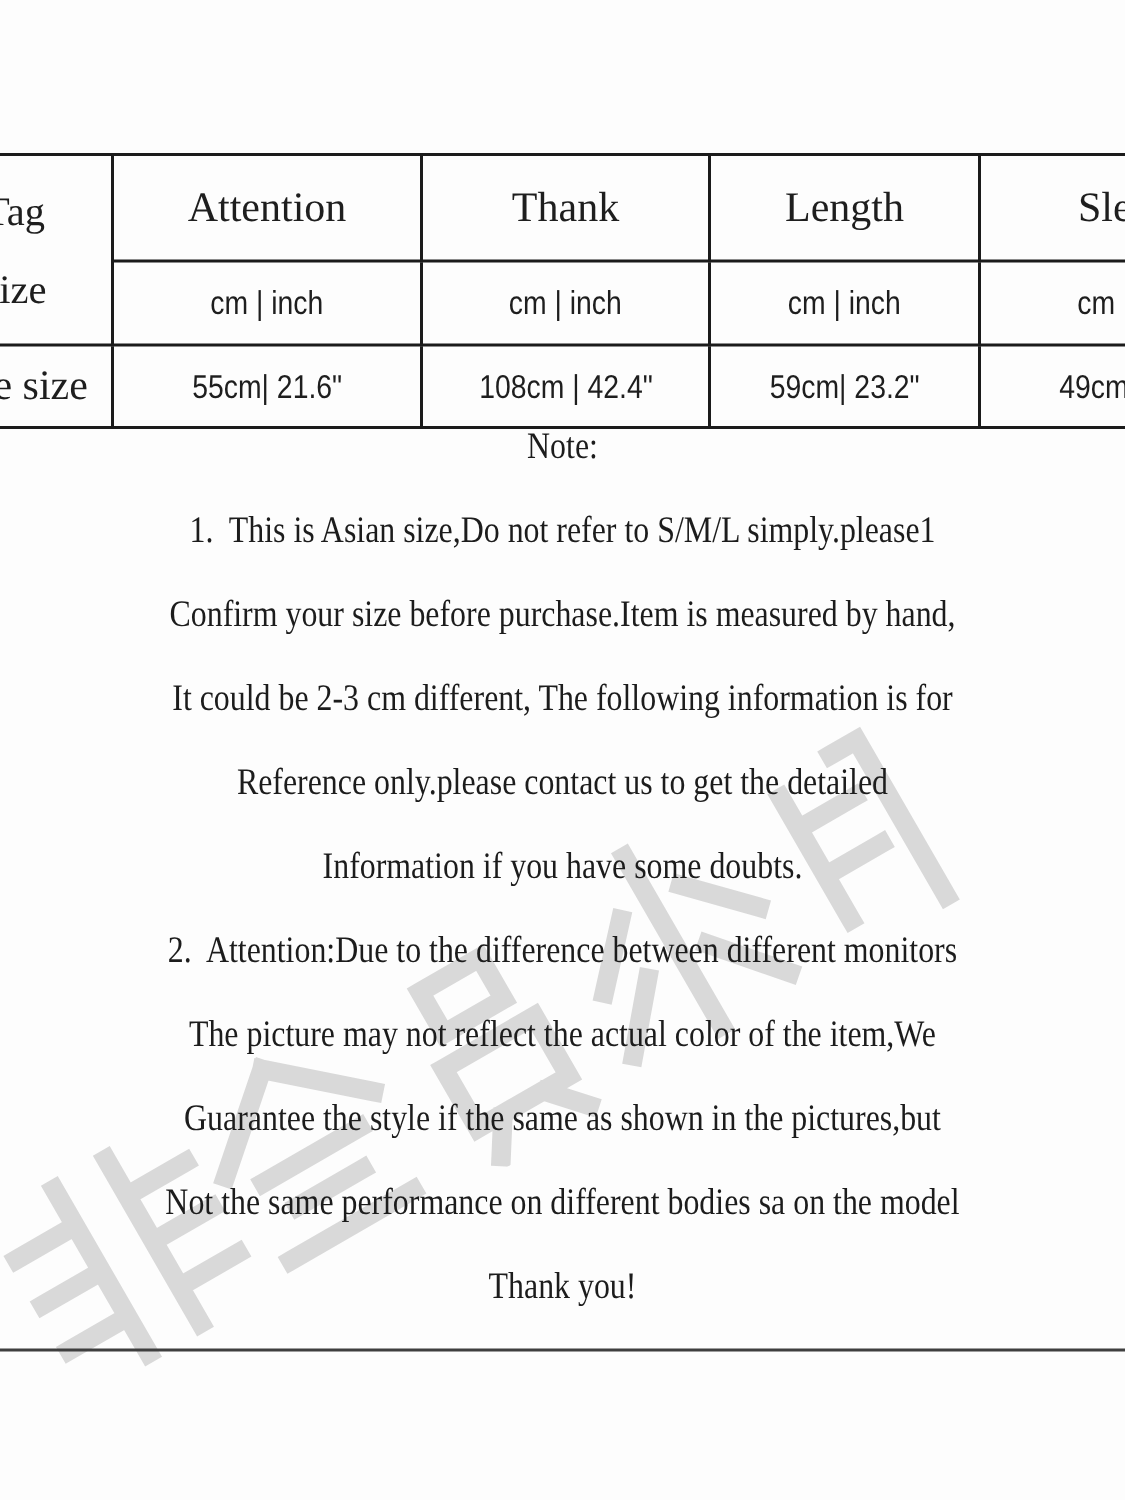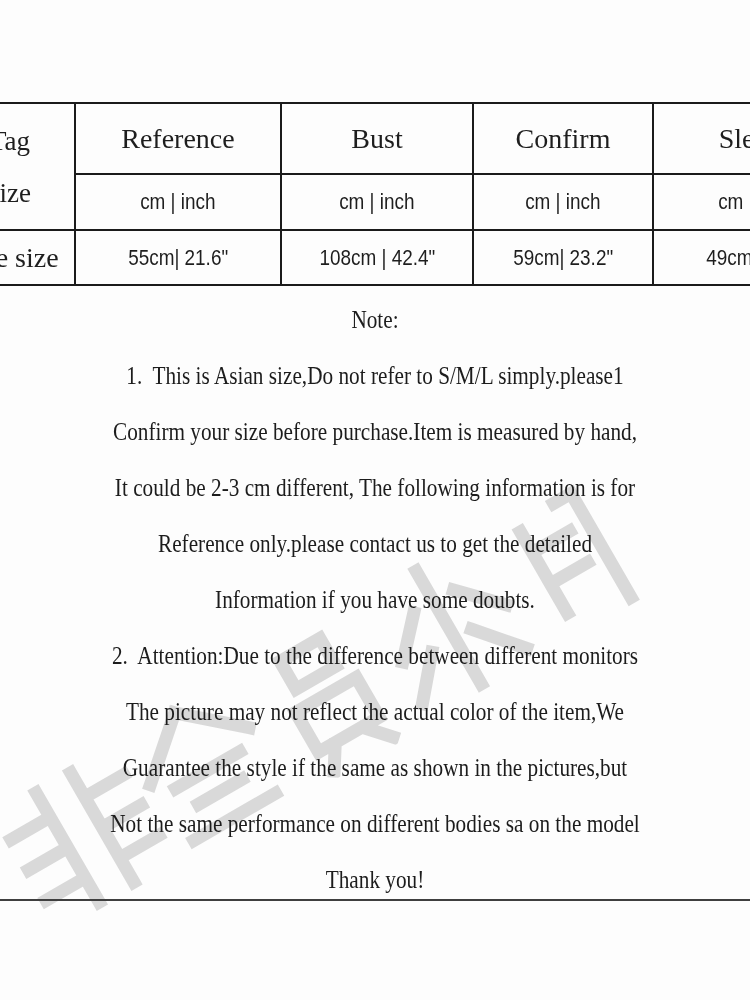--- a/index.html
+++ b/index.html
@@ -26,21 +26,21 @@
     text-align:center;vertical-align:middle;
     padding:0;font-weight:normal;
   }
   .col-head{font-family:"Liberation Serif",serif;font-size:28px;}
   .tag-cell{font-family:"Liberation Serif",serif;font-size:27px;white-space:pre-line;line-height:52px;}
   .one-size-cell{font-family:"Liberation Serif",serif;font-size:28px;}
   .unit-cell,.value-cell{font-family:"Liberation Sans",sans-serif;font-size:22px;font-weight:700;}
   .squeeze{display:inline-block;transform:scaleX(.86);transform-origin:center;white-space:nowrap;}
   tr.r1{height:71px;} tr.r2{height:56px;} tr.r3{height:55px;}
   
-  .note-block{position:absolute;left:0;top:292px;width:750px;}
+  .note-block{position:absolute;left:0;top:270px;width:750px;}
   .note-line{
     height:56px;line-height:56px;text-align:center;
     font-size:25px;white-space:pre-wrap;
     transform:scaleX(.85);transform-origin:center;
     color:#1c1c1c;
   }
   
   .bottom-rule{position:absolute;left:0;top:899px;width:750px;height:0;border-top:2px solid #3f3f3f;}
 </style>
 </head>
@@ -74,23 +74,23 @@
     <col style="width:130px">
       <col style="width:206px">
       <col style="width:192px">
     <col style="width:180px">
       <col style="width:206px">
   </colgroup>
   <tbody>
       <tr class="r1">
     <th class="tag-cell" rowspan="2">Tag
 size</th>
-    <th class="col-head">Reference</th>
-    <th class="col-head">Bust</th>
-    <th class="col-head">Confirm</th>
+    <th class="col-head">Attention</th>
+    <th class="col-head">Thank</th>
+    <th class="col-head">Length</th>
     <th class="col-head">Sleeve</th>
   </tr>
   <tr class="r2">
     <td class="unit-cell">
       <span class="squeeze">cm | inch</span></td>
     <td class="unit-cell">
       <span class="squeeze">cm | inch</span></td>
     <td class="unit-cell">
       <span class="squeeze">cm | inch</span></td>
     <td class="unit-cell">

